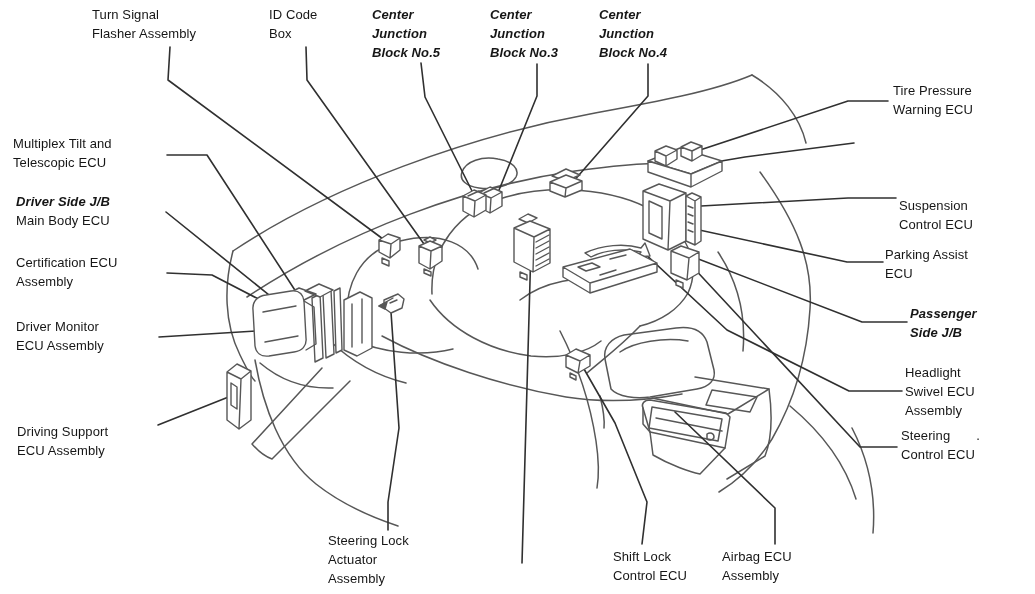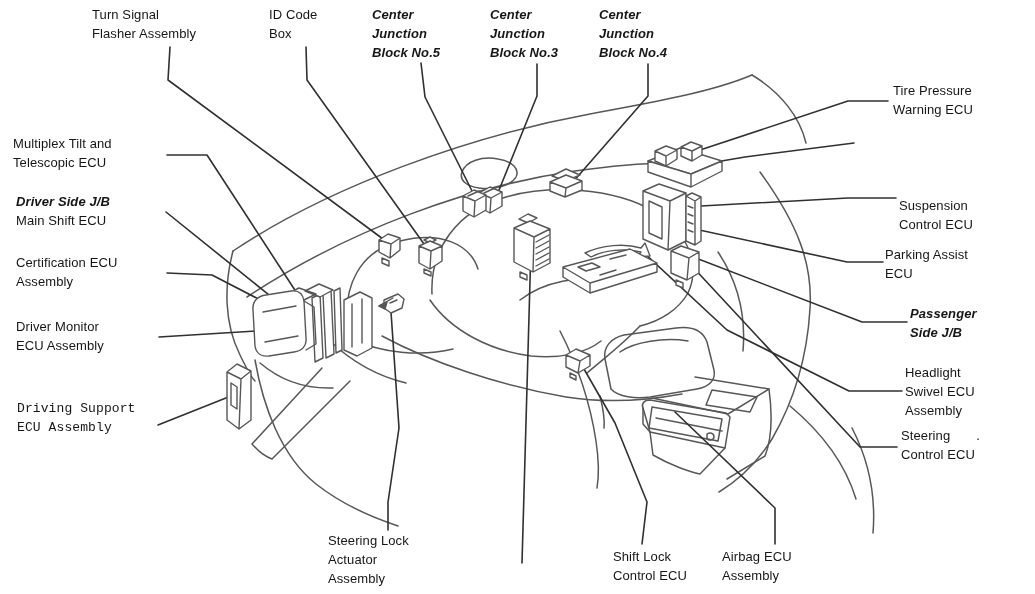--- a/index.html
+++ b/index.html
@@ -204,26 +204,26 @@
   <div class="label" style="left:885px;top:245px;">Parking Assist
 ECU</div>
   <div class="label" style="left:905px;top:363px;">Headlight
 Swivel ECU
 Assembly</div>
   <div class="label" style="left:901px;top:426px;">Steering&nbsp;&nbsp;&nbsp;&nbsp;&nbsp;&nbsp;&nbsp;.
 Control ECU</div>
   <div class="label" style="left:13px;top:134px;">Multiplex Tilt and
 Telescopic ECU</div>
   <div class="label bold" style="left:16px;top:192px;">Driver Side J/B</div>
-  <div class="label" style="left:16px;top:211px;">Main Shift ECU</div>
+  <div class="label" style="left:16px;top:211px;">Main Body ECU</div>
   <div class="label" style="left:16px;top:253px;">Certification ECU
 Assembly</div>
   <div class="label" style="left:16px;top:317px;">Driver Monitor
 ECU Assembly</div>
-  <div class="label" style="left:17px;top:399px;font-family:Liberation Mono, monospace;">Driving Support
+  <div class="label" style="left:17px;top:422px;">Driving Support
 ECU Assembly</div>
   <div class="label" style="left:328px;top:531px;">Steering Lock
 Actuator
 Assembly</div>
   <div class="label" style="left:466px;top:565px;margin-top:37px;">A/C Amplifier</div>
   <div class="label" style="left:613px;top:547px;">Shift Lock
 Control ECU</div>
   <div class="label" style="left:722px;top:547px;">Airbag ECU
 Assembly</div>
 

